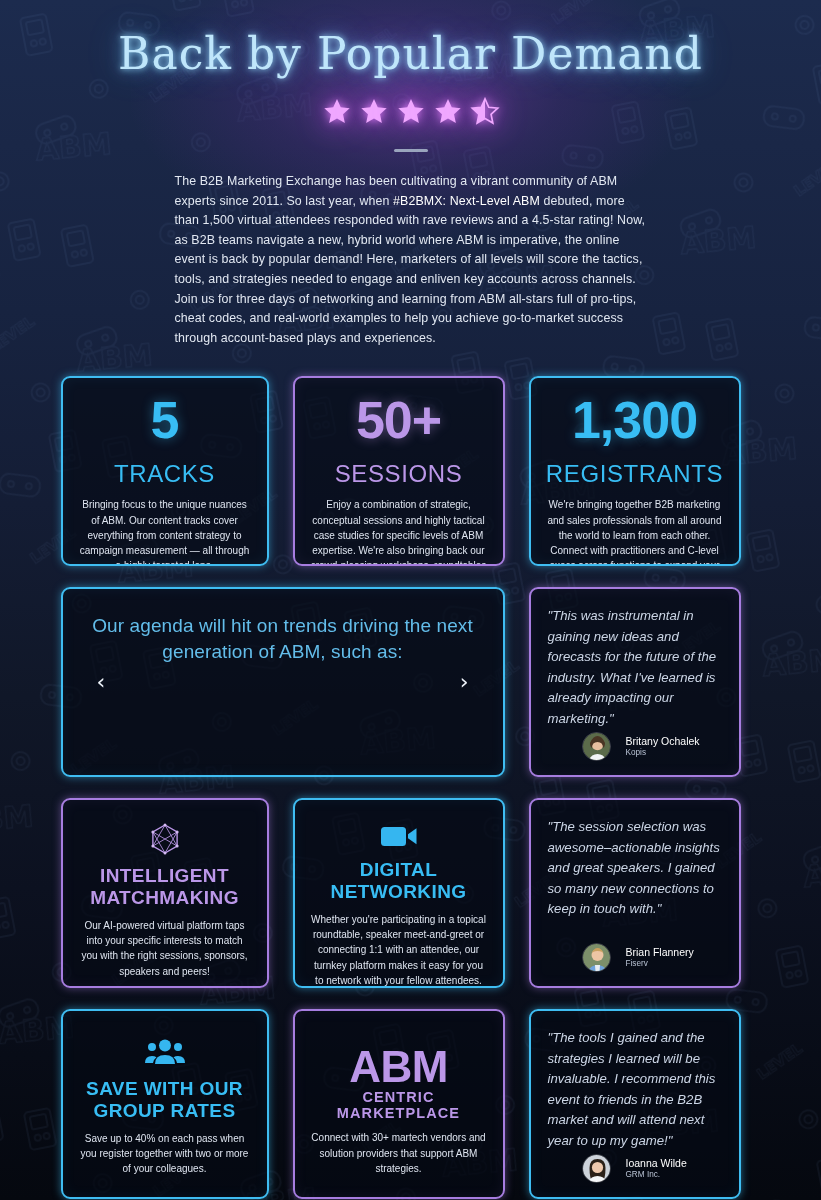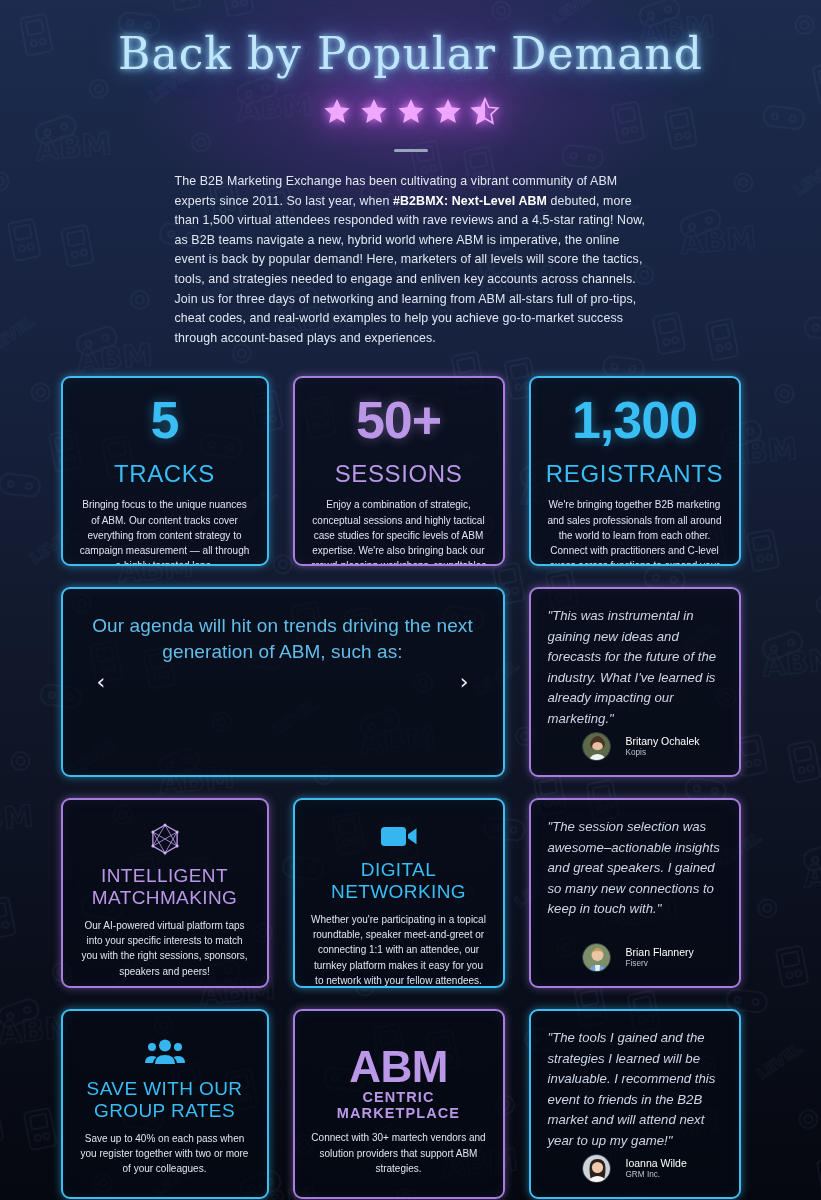--- a/index.html
+++ b/index.html
@@ -80,21 +80,21 @@
 
   
   .intro {
     width:472px;
     margin:20px auto 0;
     font-size:12.4px;
     line-height:1.58;
     color:#e2e8f2;
     letter-spacing:.1px;
   }
-  .intro b { font-weight:700; color:#ffffff; }
+  .intro b { font-weight:400; color:#ffffff; }
 
   
   .grid {
     display:grid;
     grid-template-columns:208px 212px 212px;
     gap:21px 24px;
     width:700px;
     margin:28px auto 0;
   }
 
@@ -149,21 +149,21 @@
     font-family:"DejaVu Sans", sans-serif;
     user-select:none;
   }
   .chev.left  { left:34px; }
   .chev.right { right:34px; }
 
   
   .feature { height:190px; display:flex; flex-direction:column; align-items:center; padding-top:22px; }
   .feature-icon { height:36px; display:flex; align-items:center; justify-content:center; }
   .feature-title {
-    font-size:19px; font-weight:400; line-height:1.15; letter-spacing:.4px;
+    font-size:19px; font-weight:700; line-height:1.15; letter-spacing:.4px;
     margin-top:9px;
   }
   .feature-title.cyan  { color:#38bdf4; }
   .feature-title.purple{ color:#bb97e8; }
   .feature-sub {
     font-size:14.5px; font-weight:800; letter-spacing:1.1px; margin-top:0px;text-align:center;
   }
   .feature-sub.purple { color:#bb97e8; }
   .abm-big { font-size:44px; font-weight:800; line-height:1; color:#bb97e8; letter-spacing:-.5px; }
 

